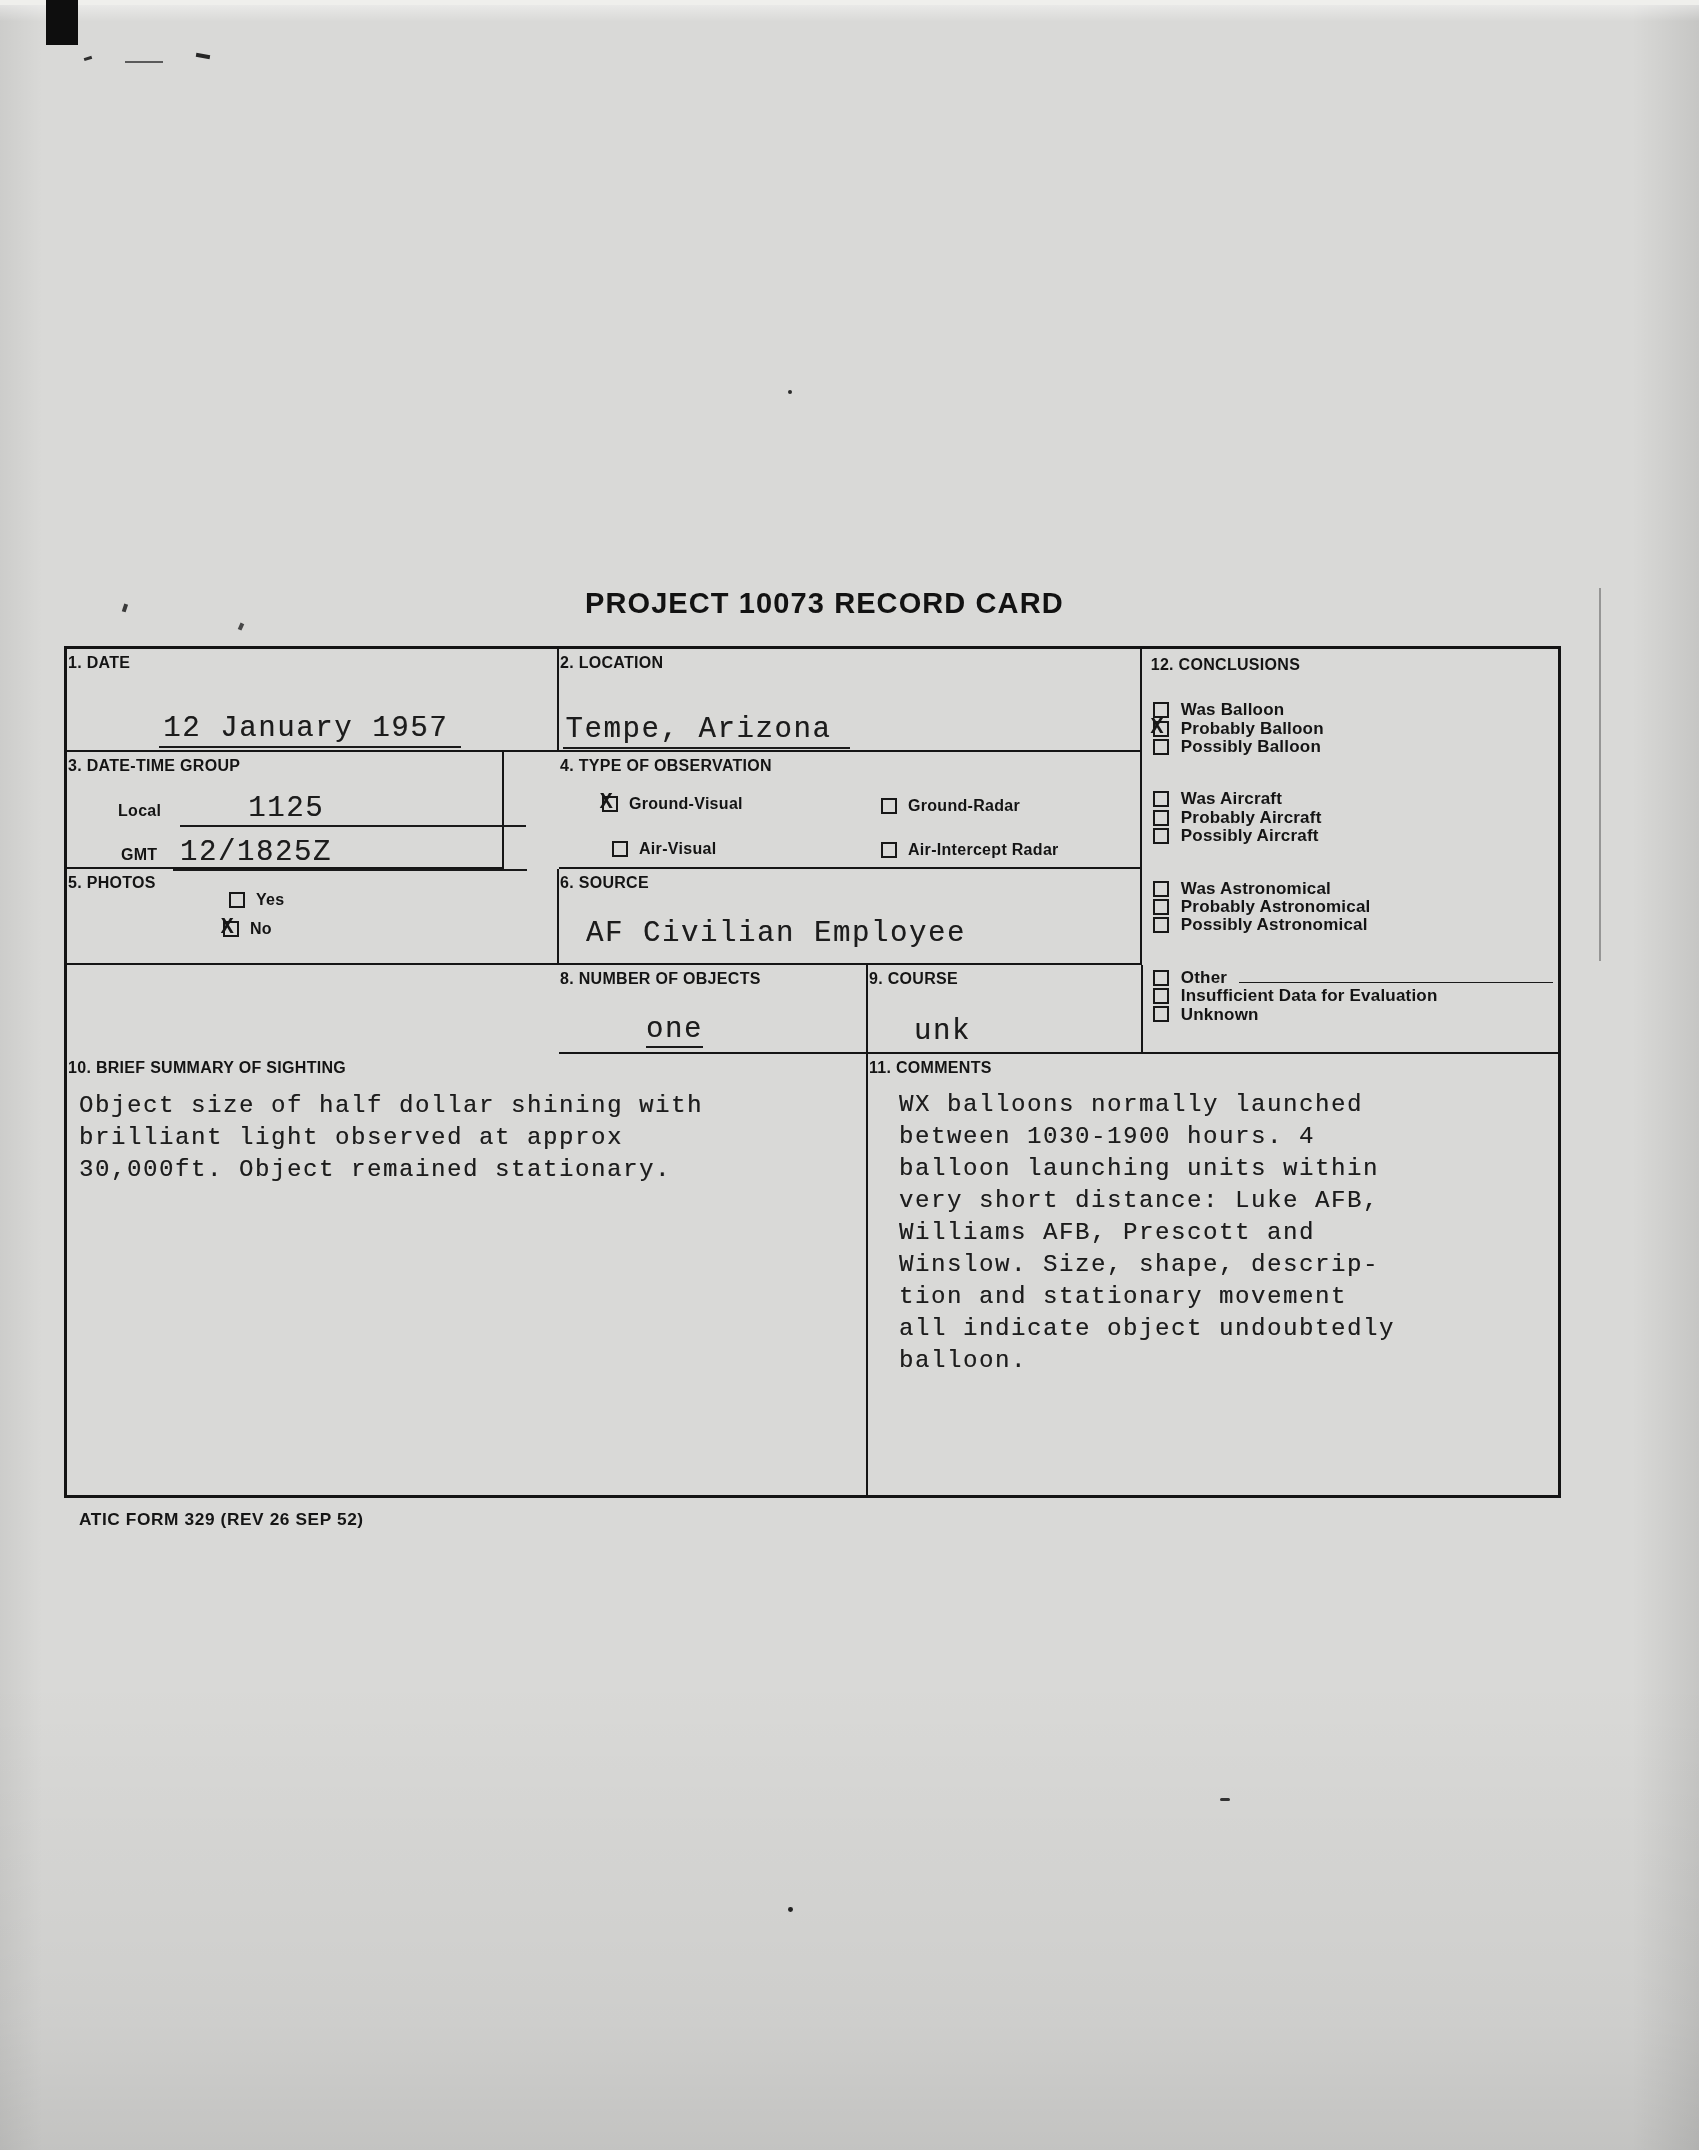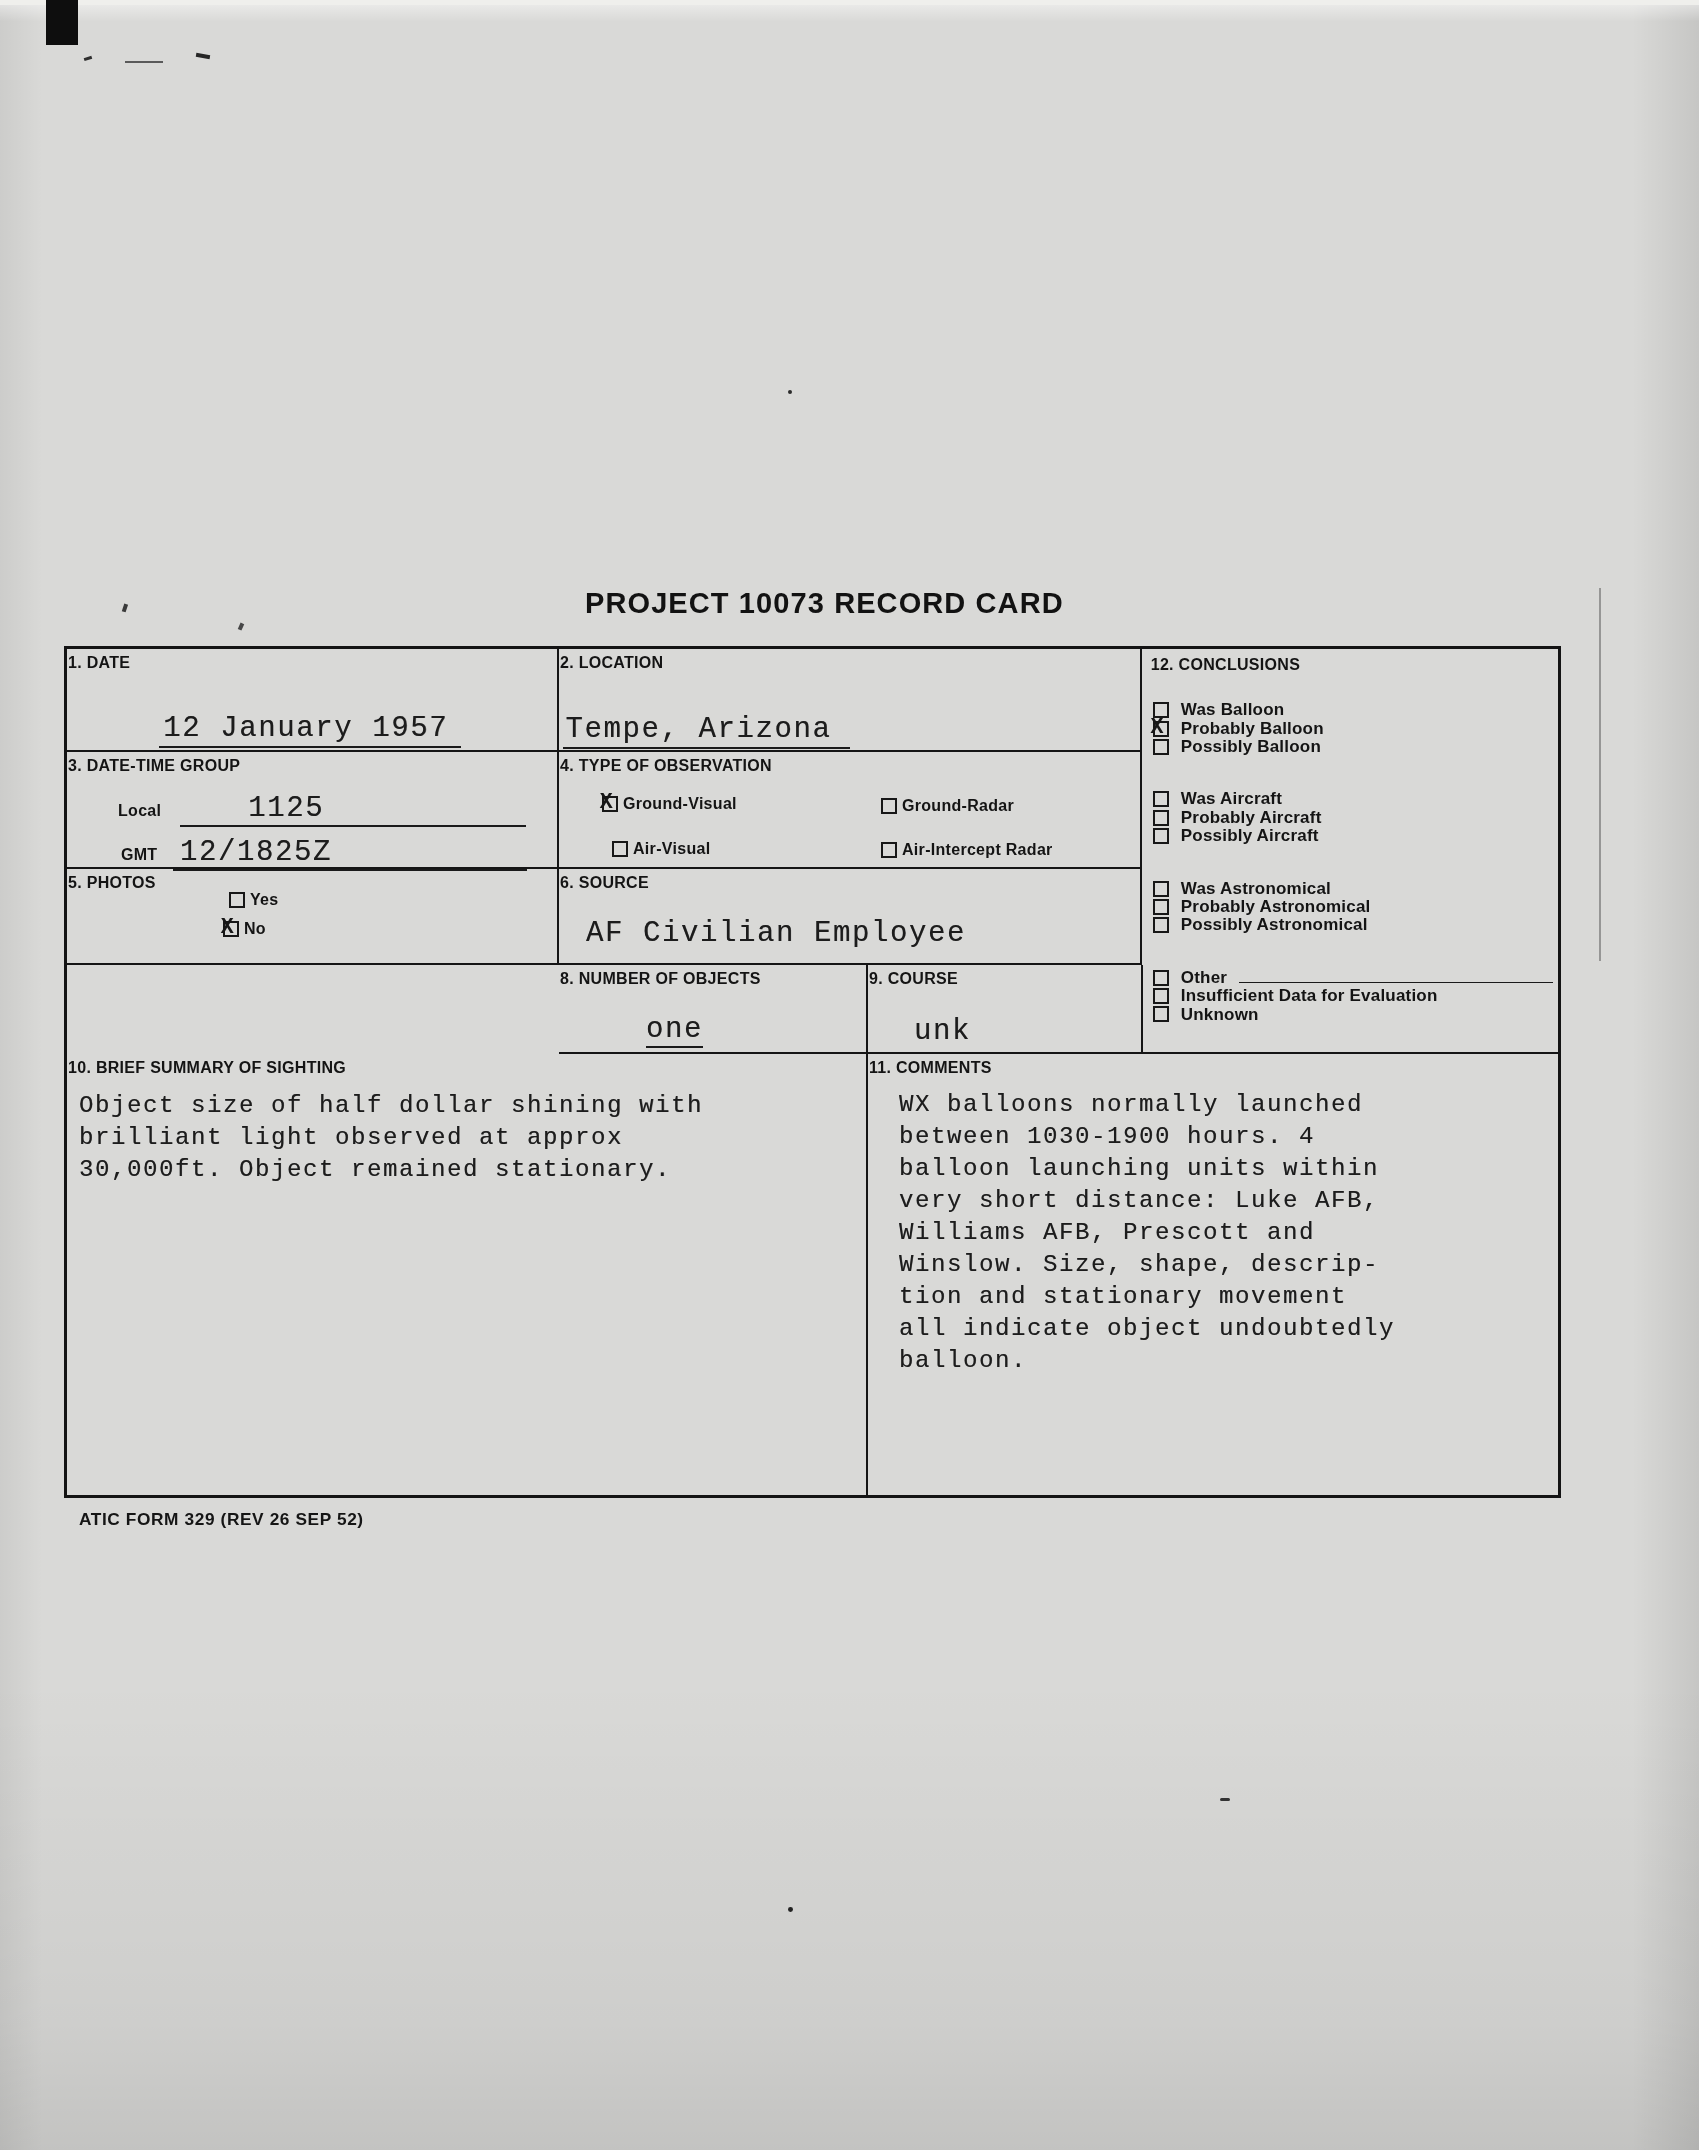--- a/index.html
+++ b/index.html
@@ -32,21 +32,21 @@
   .title{position:absolute;left:585px;top:587px;font-size:29px;font-weight:700;letter-spacing:1.1px;color:#121212;white-space:nowrap}
 
   .card{position:absolute;left:64px;top:646px;width:1497px;height:852px;border:3.2px solid #141414;box-sizing:border-box}
   .cell{position:absolute;box-sizing:border-box}
   .b-r{border-right:2.2px solid #151515}
   .b-b{border-bottom:2.2px solid #151515}
 
   .c-date{left:0;top:0;width:492px;height:103px}
   .c-location{left:492px;top:0;width:583px;height:103px}
   .c-conclusions{left:1075px;top:0;right:0;height:405px}
-  .c-dtg{left:0;top:103px;width:492px;height:117px}
+  .c-dtg{left:0;top:103px;width:437px;height:117px}
   .c-typeobs{left:492px;top:103px;width:583px;height:117px}
   .c-photos{left:0;top:220px;width:492px;height:96px}
   .c-source{left:492px;top:220px;width:583px;height:96px}
   .c-length{left:0;top:316px;width:492px;height:89px}
   .c-number{left:492px;top:316px;width:309px;height:89px}
   .c-course{left:801px;top:316px;width:275px;height:89px}
   .c-summary{left:0;top:405px;width:801px;bottom:0}
   .c-comments{left:801px;top:405px;right:0;bottom:0}
 
   .flabel{position:absolute;left:1px;top:5.4px;font-size:16px;font-weight:700;letter-spacing:0.3px;white-space:nowrap;color:#141414}
@@ -62,21 +62,21 @@
   .value-date{position:absolute;left:92px;bottom:2.2px;padding:0 13px 1.1px 4.3px}
   .value-location{position:absolute;left:4.3px;bottom:1.1px;padding:0 18.4px 1.1px 2.2px}
 
   .dtg-row{position:absolute;display:flex;align-items:baseline}
   .dtg-local{left:51px;top:40px}
   .dtg-gmt{left:54px;top:84px}
   .u-line{border-bottom:2.2px solid #1a1a1a;display:inline-block;box-sizing:border-box}
   .local-line{margin-left:19px;width:346px;padding-left:68px}
   .gmt-line{margin-left:16px;width:354px;padding-left:6.5px}
 
-  .opt{position:absolute;display:flex;align-items:center;gap:5px}
+  .opt{position:absolute;display:flex;align-items:center;gap:11px}
   .opt-label{font-size:16px;font-weight:700;letter-spacing:0.3px;white-space:nowrap;color:#141414}
   .o1{left:43px;top:43px}
   .o2{left:322px;top:45px}
   .o3{left:53px;top:88px}
   .o4{left:322px;top:89px}
   .photos-opt1{left:162px;top:21.6px}
   .photos-opt2{left:156px;top:51px}
 
   .cb{position:relative;width:12px;height:12px;border:2.2px solid #171717;display:inline-block;flex:0 0 auto;background:transparent}
   .cb.checked::after{

